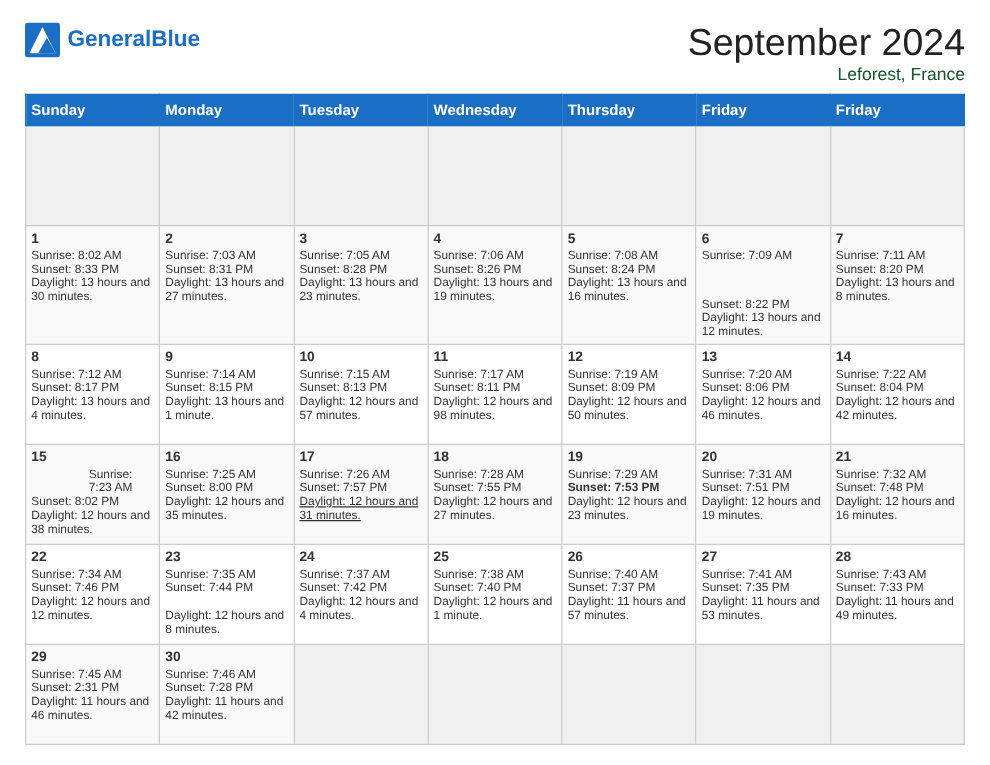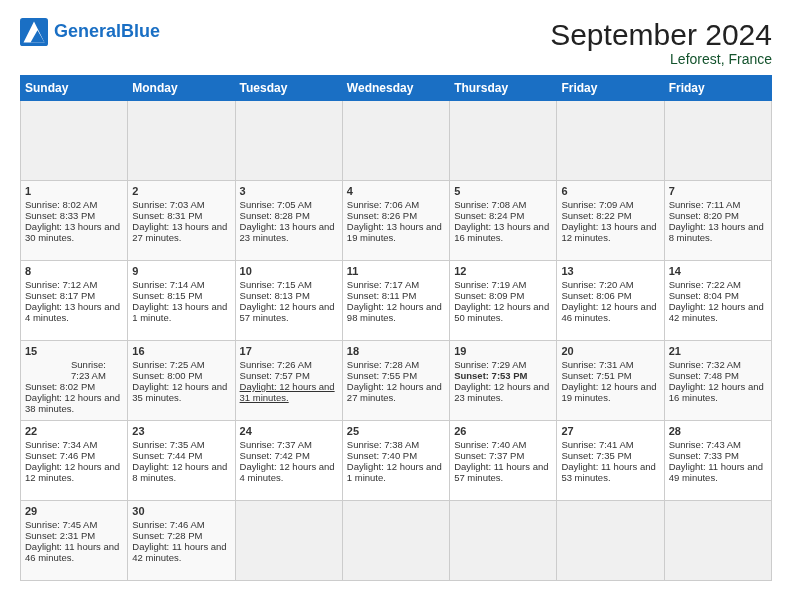--- a/index.html
+++ b/index.html
@@ -164,21 +164,21 @@
         </td>
           <td>
           <span class="day-num">5</span>
           <span style="display:block;">Sunrise: 7:08 AM</span>
           <span style="display:block;">Sunset: 8:24 PM</span>
           <span style="display:block;">Daylight: 13 hours and 16 minutes.</span>
         </td>
           <td>
           <span class="day-num">6</span>
           <span style="display:block;">Sunrise: 7:09 AM</span>
-          <span style="display:block;">Sunset: 8:22 PM</span>
+          <span style="display:block;margin-top:28px;">Sunset: 8:22 PM</span>
           <span style="display:block;">Daylight: 13 hours and 12 minutes.</span>
         </td>
           <td>
           <span class="day-num">7</span>
           <span style="display:block;">Sunrise: 7:11 AM</span>
           <span style="display:block;">Sunset: 8:20 PM</span>
           <span style="display:block;">Daylight: 13 hours and 8 minutes.</span>
         </td>
         </tr>
         <tr>
@@ -273,21 +273,21 @@
           <td>
           <span class="day-num">22</span>
           <span style="display:block;">Sunrise: 7:34 AM</span>
           <span style="display:block;">Sunset: 7:46 PM</span>
           <span style="display:block;">Daylight: 12 hours and 12 minutes.</span>
         </td>
           <td>
           <span class="day-num">23</span>
           <span style="display:block;">Sunrise: 7:35 AM</span>
           <span style="display:block;">Sunset: 7:44 PM</span>
-          <span style="display:block;">Daylight: 12 hours and 8 minutes.</span>
+          <span style="display:block;margin-top:11px;">Daylight: 12 hours and 8 minutes.</span>
         </td>
           <td>
           <span class="day-num">24</span>
           <span style="display:block;">Sunrise: 7:37 AM</span>
           <span style="display:block;">Sunset: 7:42 PM</span>
           <span style="display:block;">Daylight: 12 hours and 4 minutes.</span>
         </td>
           <td>
           <span class="day-num">25</span>
           <span style="display:block;">Sunrise: 7:38 AM</span>

